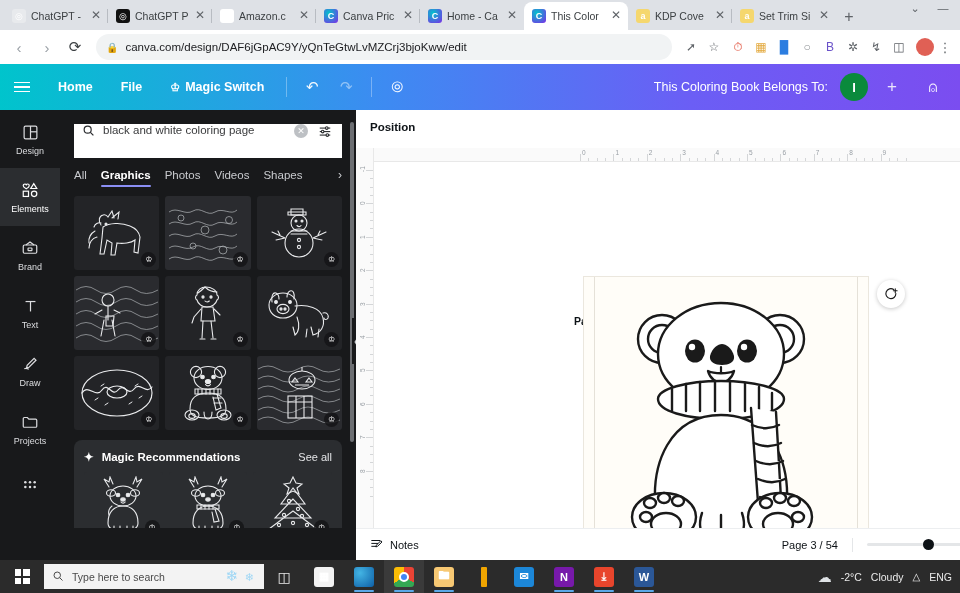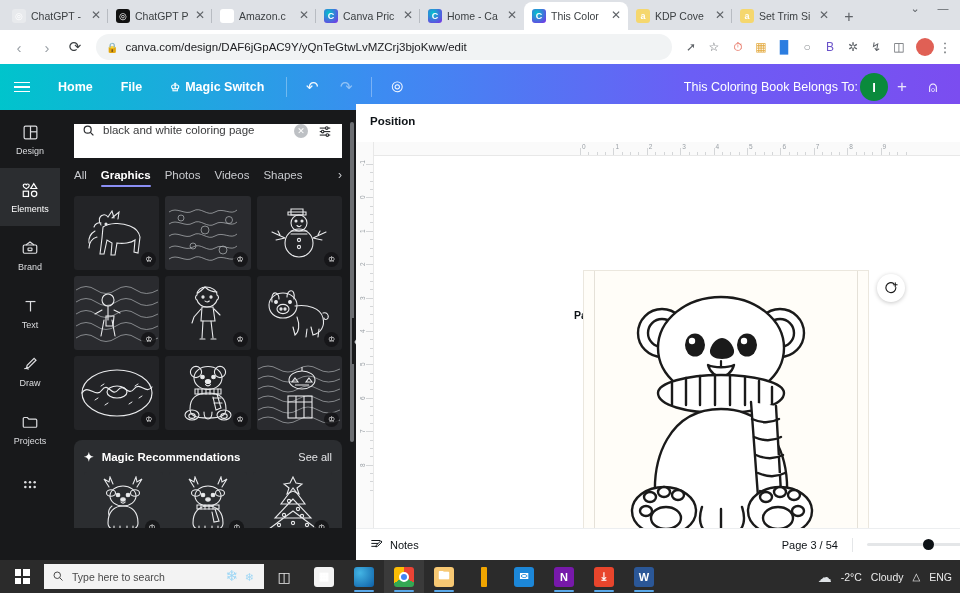--- a/index.html
+++ b/index.html
@@ -59,21 +59,21 @@
     background: linear-gradient(90deg, #00c4cc 0%, #3d8bf2 40%, #6b5ef5 72%, #7b4df0 100%);
     display: flex; align-items: center; color: #fff; font-size: 12.5px;
   }
   .hamburger { width: 44px; display: flex; flex-direction: column; align-items: center; gap: 3px; }
   .hamburger i { display: block; width: 16px; height: 1.6px; background: #fff; }
   .ct-item { padding: 0 14px; font-weight: 600; font-size: 12.5px; white-space: nowrap; }
   .ct-item.magic { display: flex; align-items: center; gap: 5px; }
   .ct-sep { width: 1px; height: 20px; background: rgba(255,255,255,.32); margin: 0 8px; }
   .ct-icon { width: 34px; height: 28px; display: flex; align-items: center; justify-content: center; font-size: 15px; opacity: .95; }
   .ct-icon.dim { opacity: .45; }
-  .ct-right { margin-left: auto; display: flex; align-items: center; gap: 2px; padding-right: 10px; }
+  .ct-right { margin-left: auto; display: flex; align-items: center; gap: 12px; padding-right: 10px; }
   .ct-title { font-size: 12.5px; font-weight: 400; }
   .avatar-user { width: 28px; height: 28px; border-radius: 50%; background: #0a8a3c; display: flex; align-items: center; justify-content: center; font-size: 13px; font-weight: 600; }
   .plus-btn { width: 24px; text-align: center; font-size: 17px; opacity: .85; }
 
   
   .rail { position: absolute; left: 0; top: 110px; width: 60px; height: 450px; background: #18191b; color: #dcdde0; }
   .rail-item { height: 58px; display: flex; flex-direction: column; align-items: center; justify-content: center; gap: 4px; font-size: 9px; }
   .rail-item.selected { background: #2b2d30; color: #fff; }
   .rail-ic { height: 20px; display: flex; align-items: center; justify-content: center; }
   .rail-ic svg { display: block; }
@@ -103,21 +103,21 @@
   .magic-card { margin: 10px 14px 0 14px; background: #2b2d30; border-radius: 8px 8px 0 0; padding: 10px 10px 0 10px; }
   .magic-head { display: flex; align-items: center; gap: 8px; color: #fff; font-size: 11.5px; font-weight: 700; }
   .magic-head .seeall { margin-left: auto; font-weight: 400; font-size: 11px; color: #e3e4e6; }
   .magic-grid { display: grid; grid-template-columns: repeat(3, 1fr); gap: 6px; padding-top: 8px; }
   .magic-grid .thumb { background: #2b2d30; height: 66px; }
 
   .panel-scroll { position: absolute; right: 2px; top: 12px; width: 4px; height: 320px; background: #6c6e72; border-radius: 3px; }
   .panel-collapse { position: absolute; left: 352px; top: 318px; width: 9px; height: 46px; background: #18191b; border-radius: 0 6px 6px 0; color: #c9cbcf; font-size: 8px; display: flex; align-items: center; justify-content: center; }
 
   
-  .editor { position: absolute; left: 356px; top: 104px; width: 604px; height: 450px; background: #fff; }
+  .editor { position: absolute; left: 356px; top: 110px; width: 604px; height: 450px; background: #fff; }
   .position-bar { height: 34px; display: flex; align-items: center; padding-left: 14px; font-size: 11.5px; color: #0d1216; font-weight: 600; }
   .ruler-h { position: absolute; left: 18px; top: 38px; width: 586px; height: 14px; background: #fafafa; border-bottom: 1px solid #e8e8e8; }
   .ruler-v { position: absolute; left: 0; top: 38px; width: 18px; height: 412px; background: #fafafa; border-right: 1px solid #e8e8e8; }
   .rk { position: absolute; font-size: 6.5px; color: #9aa0a6; }
   .rtick { position: absolute; background: #d4d6d8; }
 
   .canvas-stage { position: absolute; left: 18px; top: 52px; width: 586px; height: 398px; background: #fff; overflow: hidden; }
   .page-toolbar { position: absolute; left: 200px; top: 148px; display: flex; align-items: center; gap: 2px; font-size: 10.5px; color: #0d1216; }
   .page-label { white-space: nowrap; padding-right: 6px; }
   .page-label b { font-weight: 600; }

